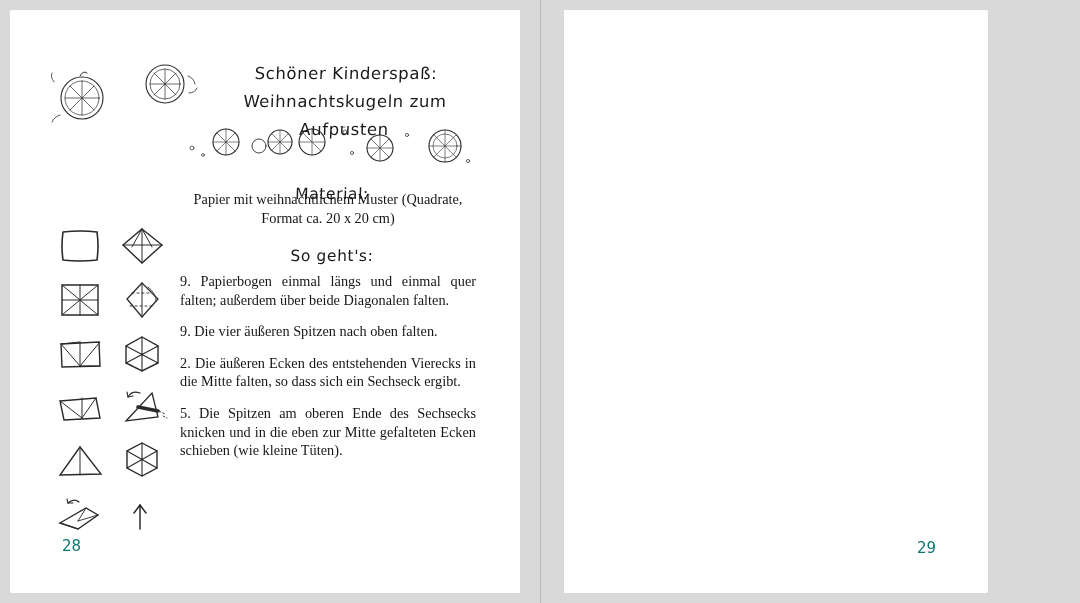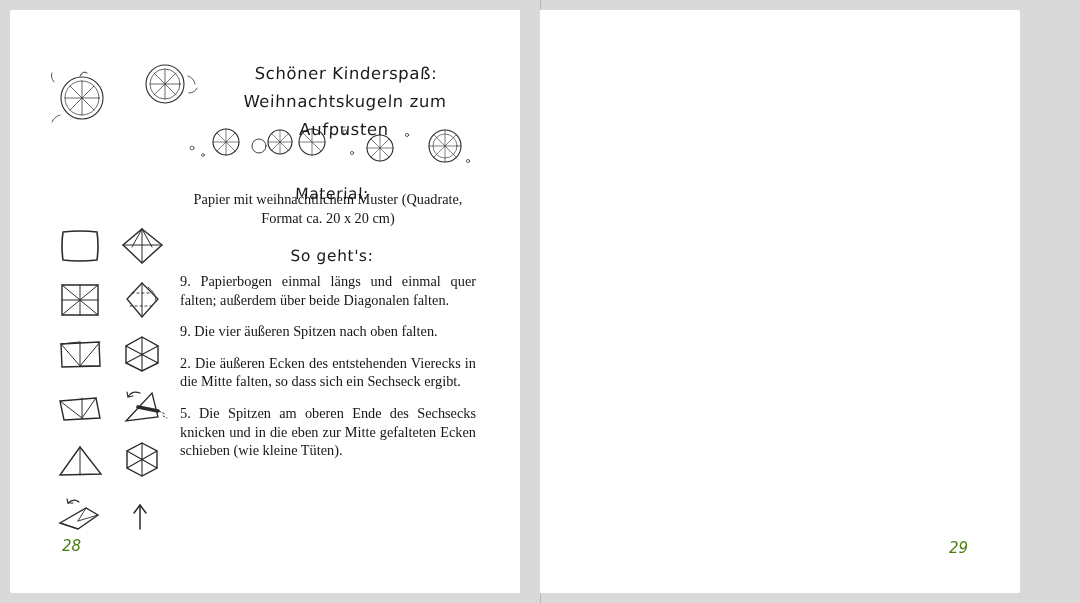--- a/index.html
+++ b/index.html
@@ -5,21 +5,21 @@
   html,body{margin:0;padding:0;}
   body{
     width:1080px;height:603px;
     background:#d9d9d9;
     font-family:"Liberation Serif", serif;
     overflow:hidden;
   }
   .spread{position:relative;width:1080px;height:603px;display:flex;}
   .page{position:relative;background:#ffffff;height:583px;margin-top:10px;}
   .page-left{width:510px;margin-left:10px;border-radius:2px 0 0 2px;}
-  .page-right{width:480px;margin-left:20px;border-radius:0 2px 2px 0;}
+  .page-right{width:424px;margin-left:44px;border-radius:0 2px 2px 0;}
   .gutter{position:absolute;left:540px;top:0;width:1px;height:603px;background:#b9b9b9;}
 
   
   .hand{
     font-family:"DejaVu Sans", sans-serif;
     font-weight:400;
     color:#1a1a1a;
     letter-spacing:.6px;
     transform:skewX(-2deg);
   }
@@ -35,22 +35,22 @@
   
   .l-title{
     position:absolute;left:200px;top:50px;width:270px;
     text-align:center;font-size:16.5px;line-height:28px;
   }
   .l-material-head{position:absolute;left:172px;top:175px;width:300px;text-align:center;font-size:15.5px;}
   .l-material-body{position:absolute;left:170px;top:180px;width:296px;text-align:center;}
   .l-sogehts{position:absolute;left:172px;top:237px;width:300px;text-align:center;font-size:15.5px;}
   .l-steps{position:absolute;left:170px;top:262px;width:296px;}
   .pagenum{
-    position:absolute;font-size:15px;color:#4d7c0f;
-    font-family:"DejaVu Sans", sans-serif;font-style:italic;
+    position:absolute;font-size:15px;color:#0f766e;
+    font-family:"DejaVu Sans", sans-serif;
   }
   .pagenum-l{left:52px;bottom:38px;}
   .pagenum-r{right:52px;bottom:36px;}
 
   .diagram-col{position:absolute;left:46px;top:214px;width:120px;}
   .diagram-row{display:flex;gap:14px;margin-bottom:10px;height:44px;align-items:center;}
   .sketch-top{position:absolute;left:30px;top:50px;width:440px;height:115px;}
   svg{display:block;overflow:visible;}
 </style>
 </head>

